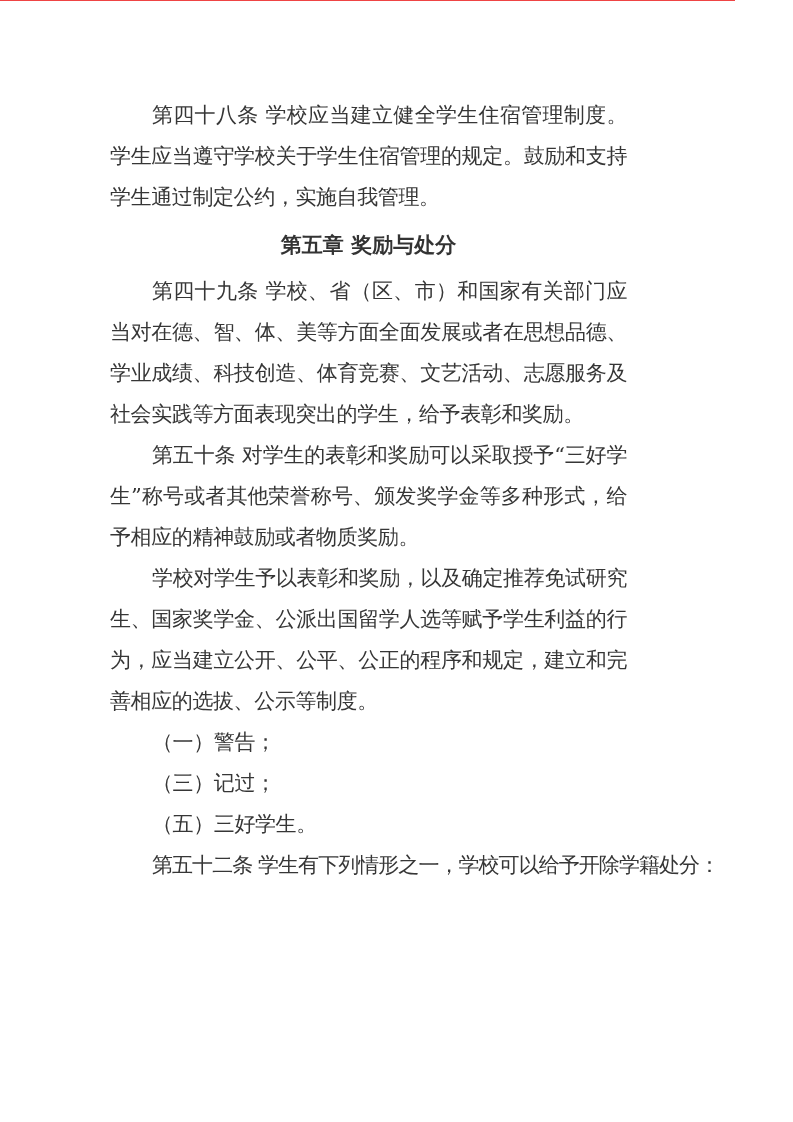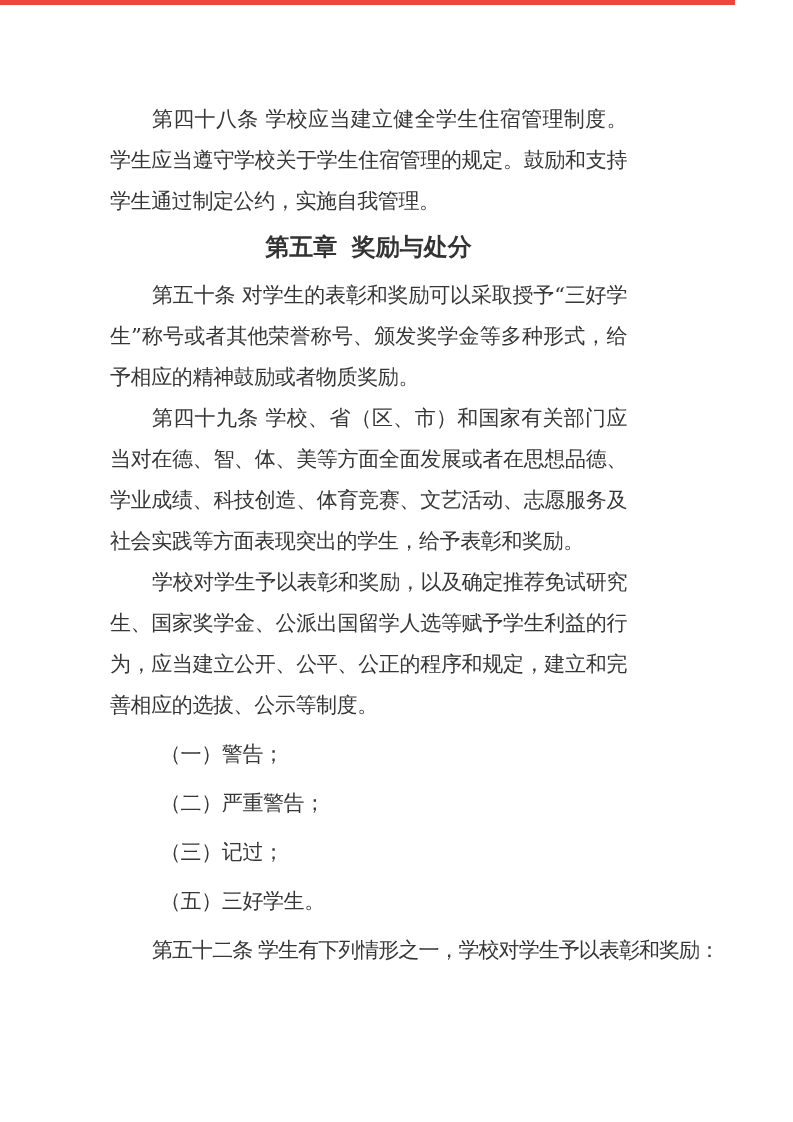--- a/index.html
+++ b/index.html
@@ -6,62 +6,60 @@
     margin: 0;
     padding: 0;
     background: #ffffff;
   }
   .page {
     position: relative;
     width: 735px;
     height: 1122px;
     box-sizing: border-box;
     background: #ffffff;
-    border-top: 5px solid #ef4444;
+    border-top: 1px solid #ef4444;
     padding: 94px 108px 0 110px;
     overflow: hidden;
     font-family: "DejaVu Serif", "Liberation Serif", serif;
     font-size: 21px;
     line-height: 41px;
     color: #363636;
   }
   .para {
     margin: 0;
     text-indent: 2em;
     text-align: justify;
     letter-spacing: -0.4px;
   }
   .chapter-heading {
     margin: 6px 0;
-    font-size: 24px;
+    font-size: 21px;
     font-weight: bold;
     text-align: center;
     text-indent: 0;
     line-height: 41px;
     color: #333333;
-    font-family: Liberation Mono, monospace;
   }
   .list-item {
-    margin: 8px;
+    margin: 0;
     text-indent: 2em;
     text-align: left;
     letter-spacing: -0.4px;
   }
   .tight {
     letter-spacing: -0.95px;
     white-space: nowrap;
   }
 </style>
 </head>
 <body>
 
 <div class="page">
   <p class="para">第四十八条 学校应当建立健全学生住宿管理制度。学生应当遵守学校关于学生住宿管理的规定。鼓励和支持学生通过制定公约，实施自我管理。</p>
   <h2 class="chapter-heading">第五章 奖励与处分</h2>
+  <p class="para">第四十九条 学校、省（区、市）和国家有关部门应当对在德、智、体、美等方面全面发展或者在思想品德、学业成绩、科技创造、体育竞赛、文艺活动、志愿服务及社会实践等方面表现突出的学生，给予表彰和奖励。</p>
   <p class="para">第五十条 对学生的表彰和奖励可以采取授予“三好学生”称号或者其他荣誉称号、颁发奖学金等多种形式，给予相应的精神鼓励或者物质奖励。</p>
-  <p class="para">第四十九条 学校、省（区、市）和国家有关部门应当对在德、智、体、美等方面全面发展或者在思想品德、学业成绩、科技创造、体育竞赛、文艺活动、志愿服务及社会实践等方面表现突出的学生，给予表彰和奖励。</p>
   <p class="para">学校对学生予以表彰和奖励，以及确定推荐免试研究生、国家奖学金、公派出国留学人选等赋予学生利益的行为，应当建立公开、公平、公正的程序和规定，建立和完善相应的选拔、公示等制度。</p>
   <p class="list-item">（一）警告；</p>
-  <p class="list-item">（二）严重警告；</p>
   <p class="list-item">（三）记过；</p>
   <p class="list-item">（五）三好学生。</p>
-  <p class="para tight">第五十二条 学生有下列情形之一，学校对学生予以表彰和奖励：</p>
+  <p class="para tight">第五十二条 学生有下列情形之一，学校可以给予开除学籍处分：</p>
 </div>
 
 </body></html>

